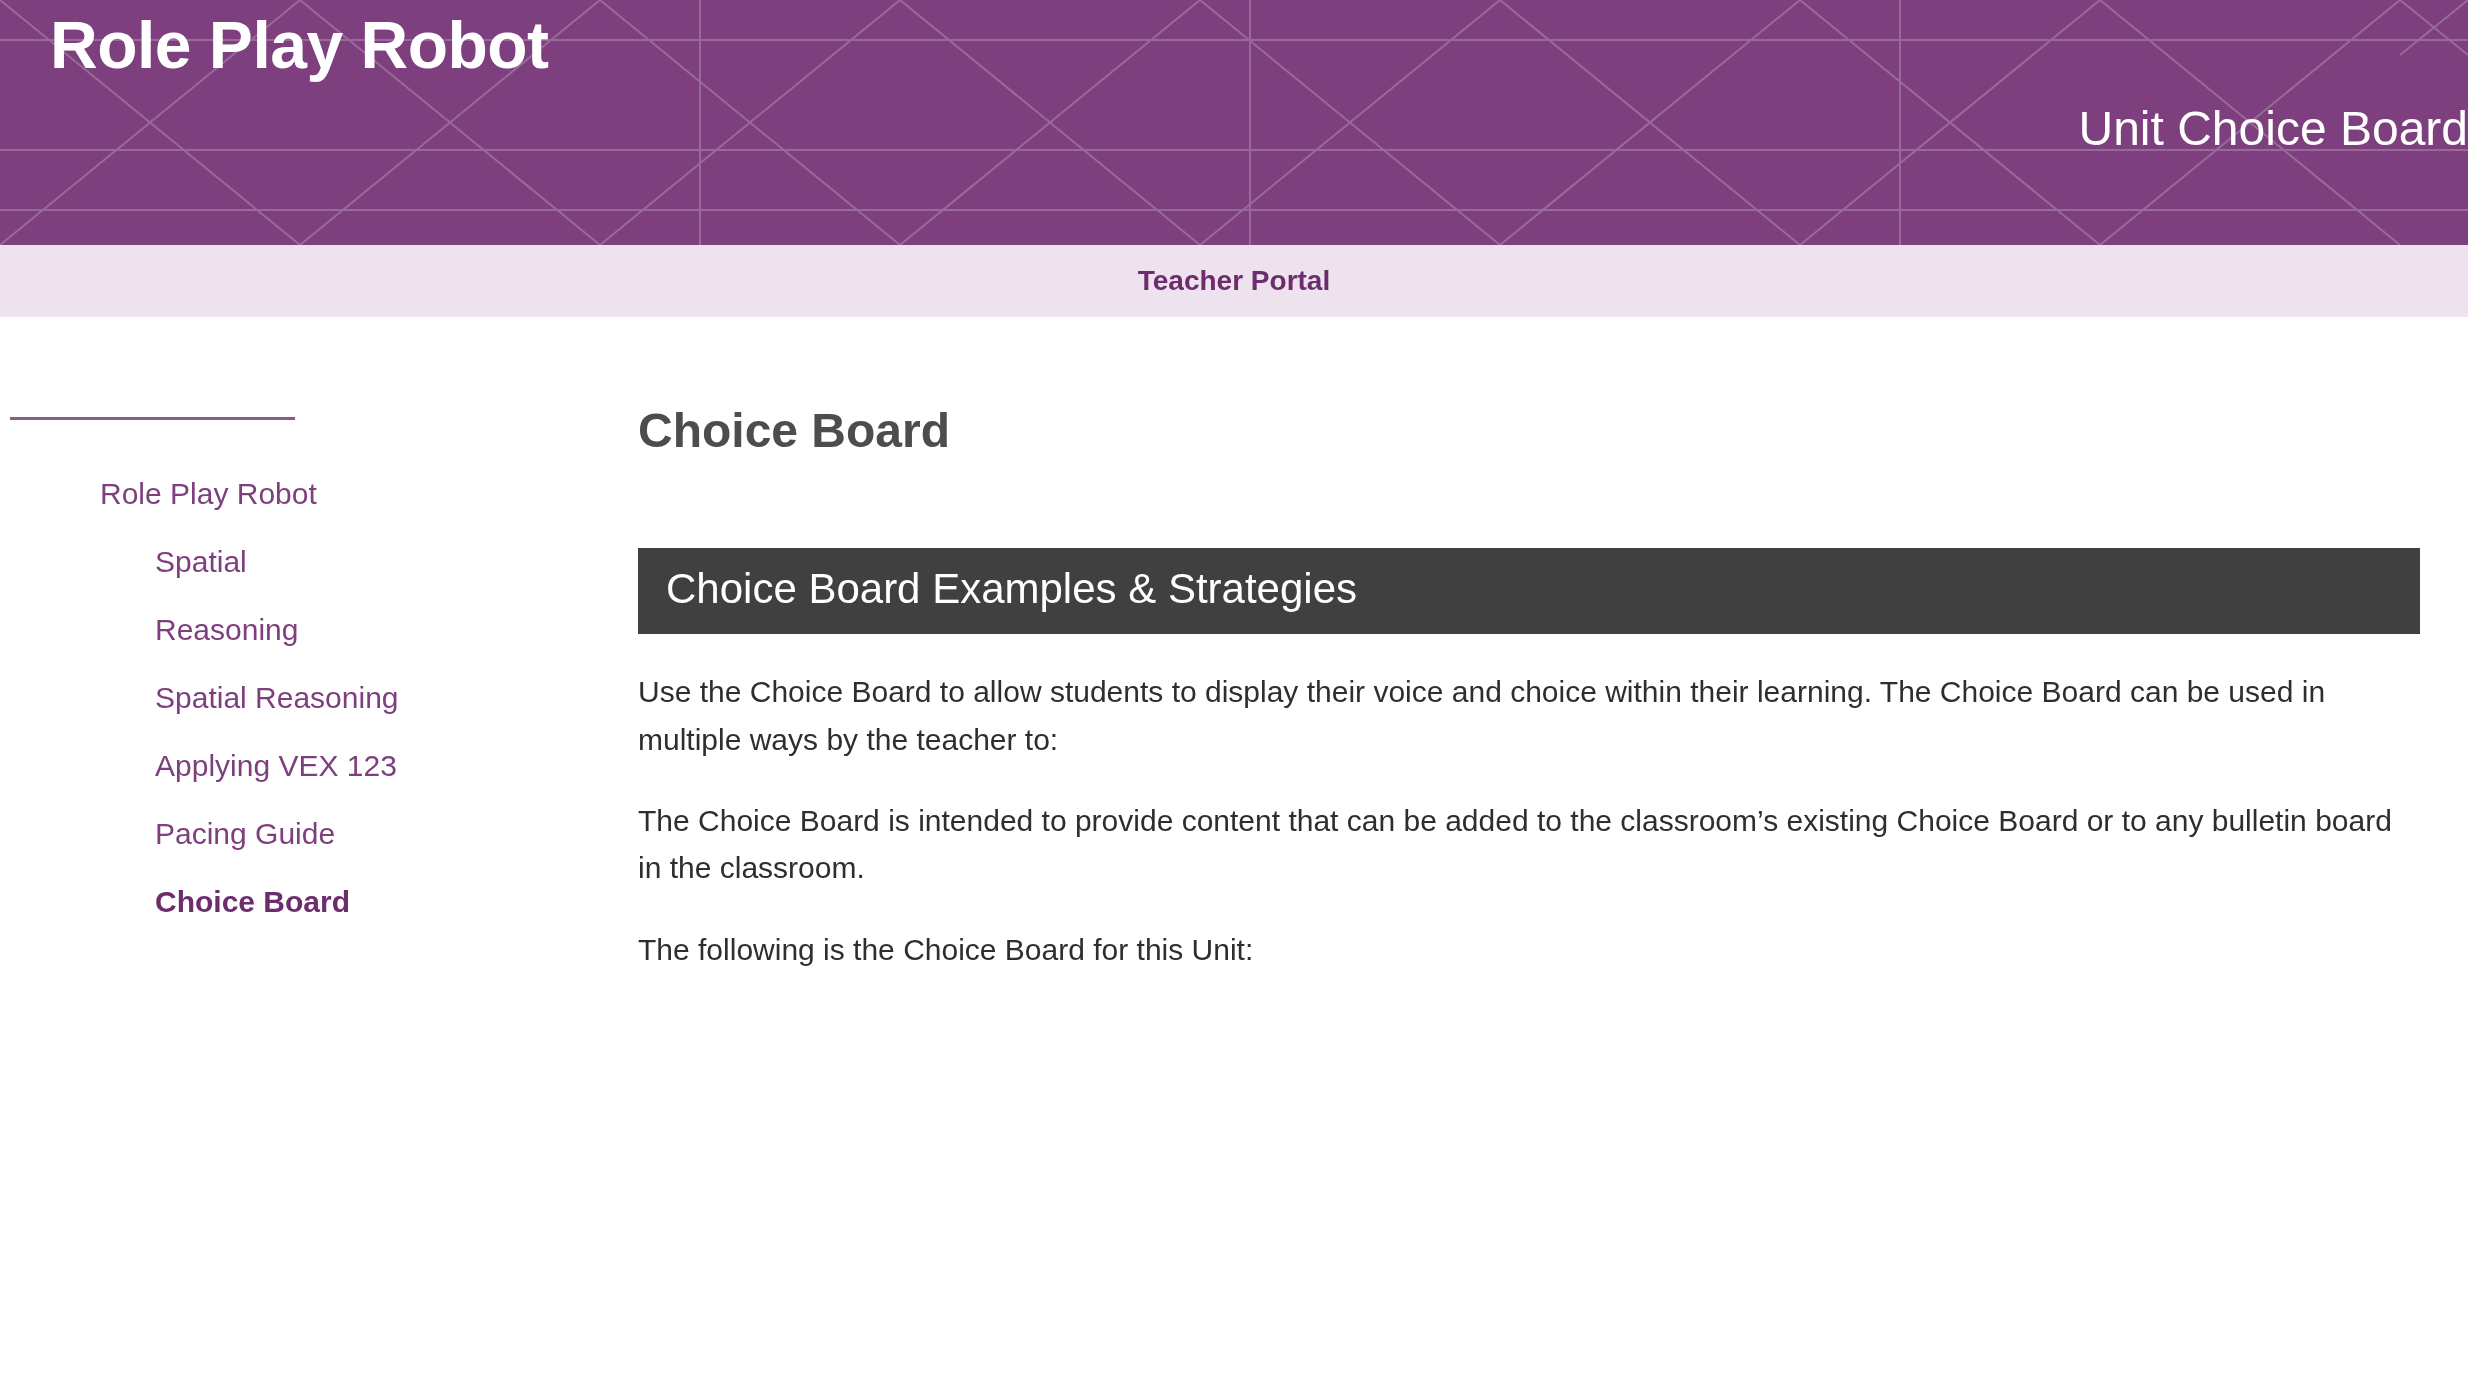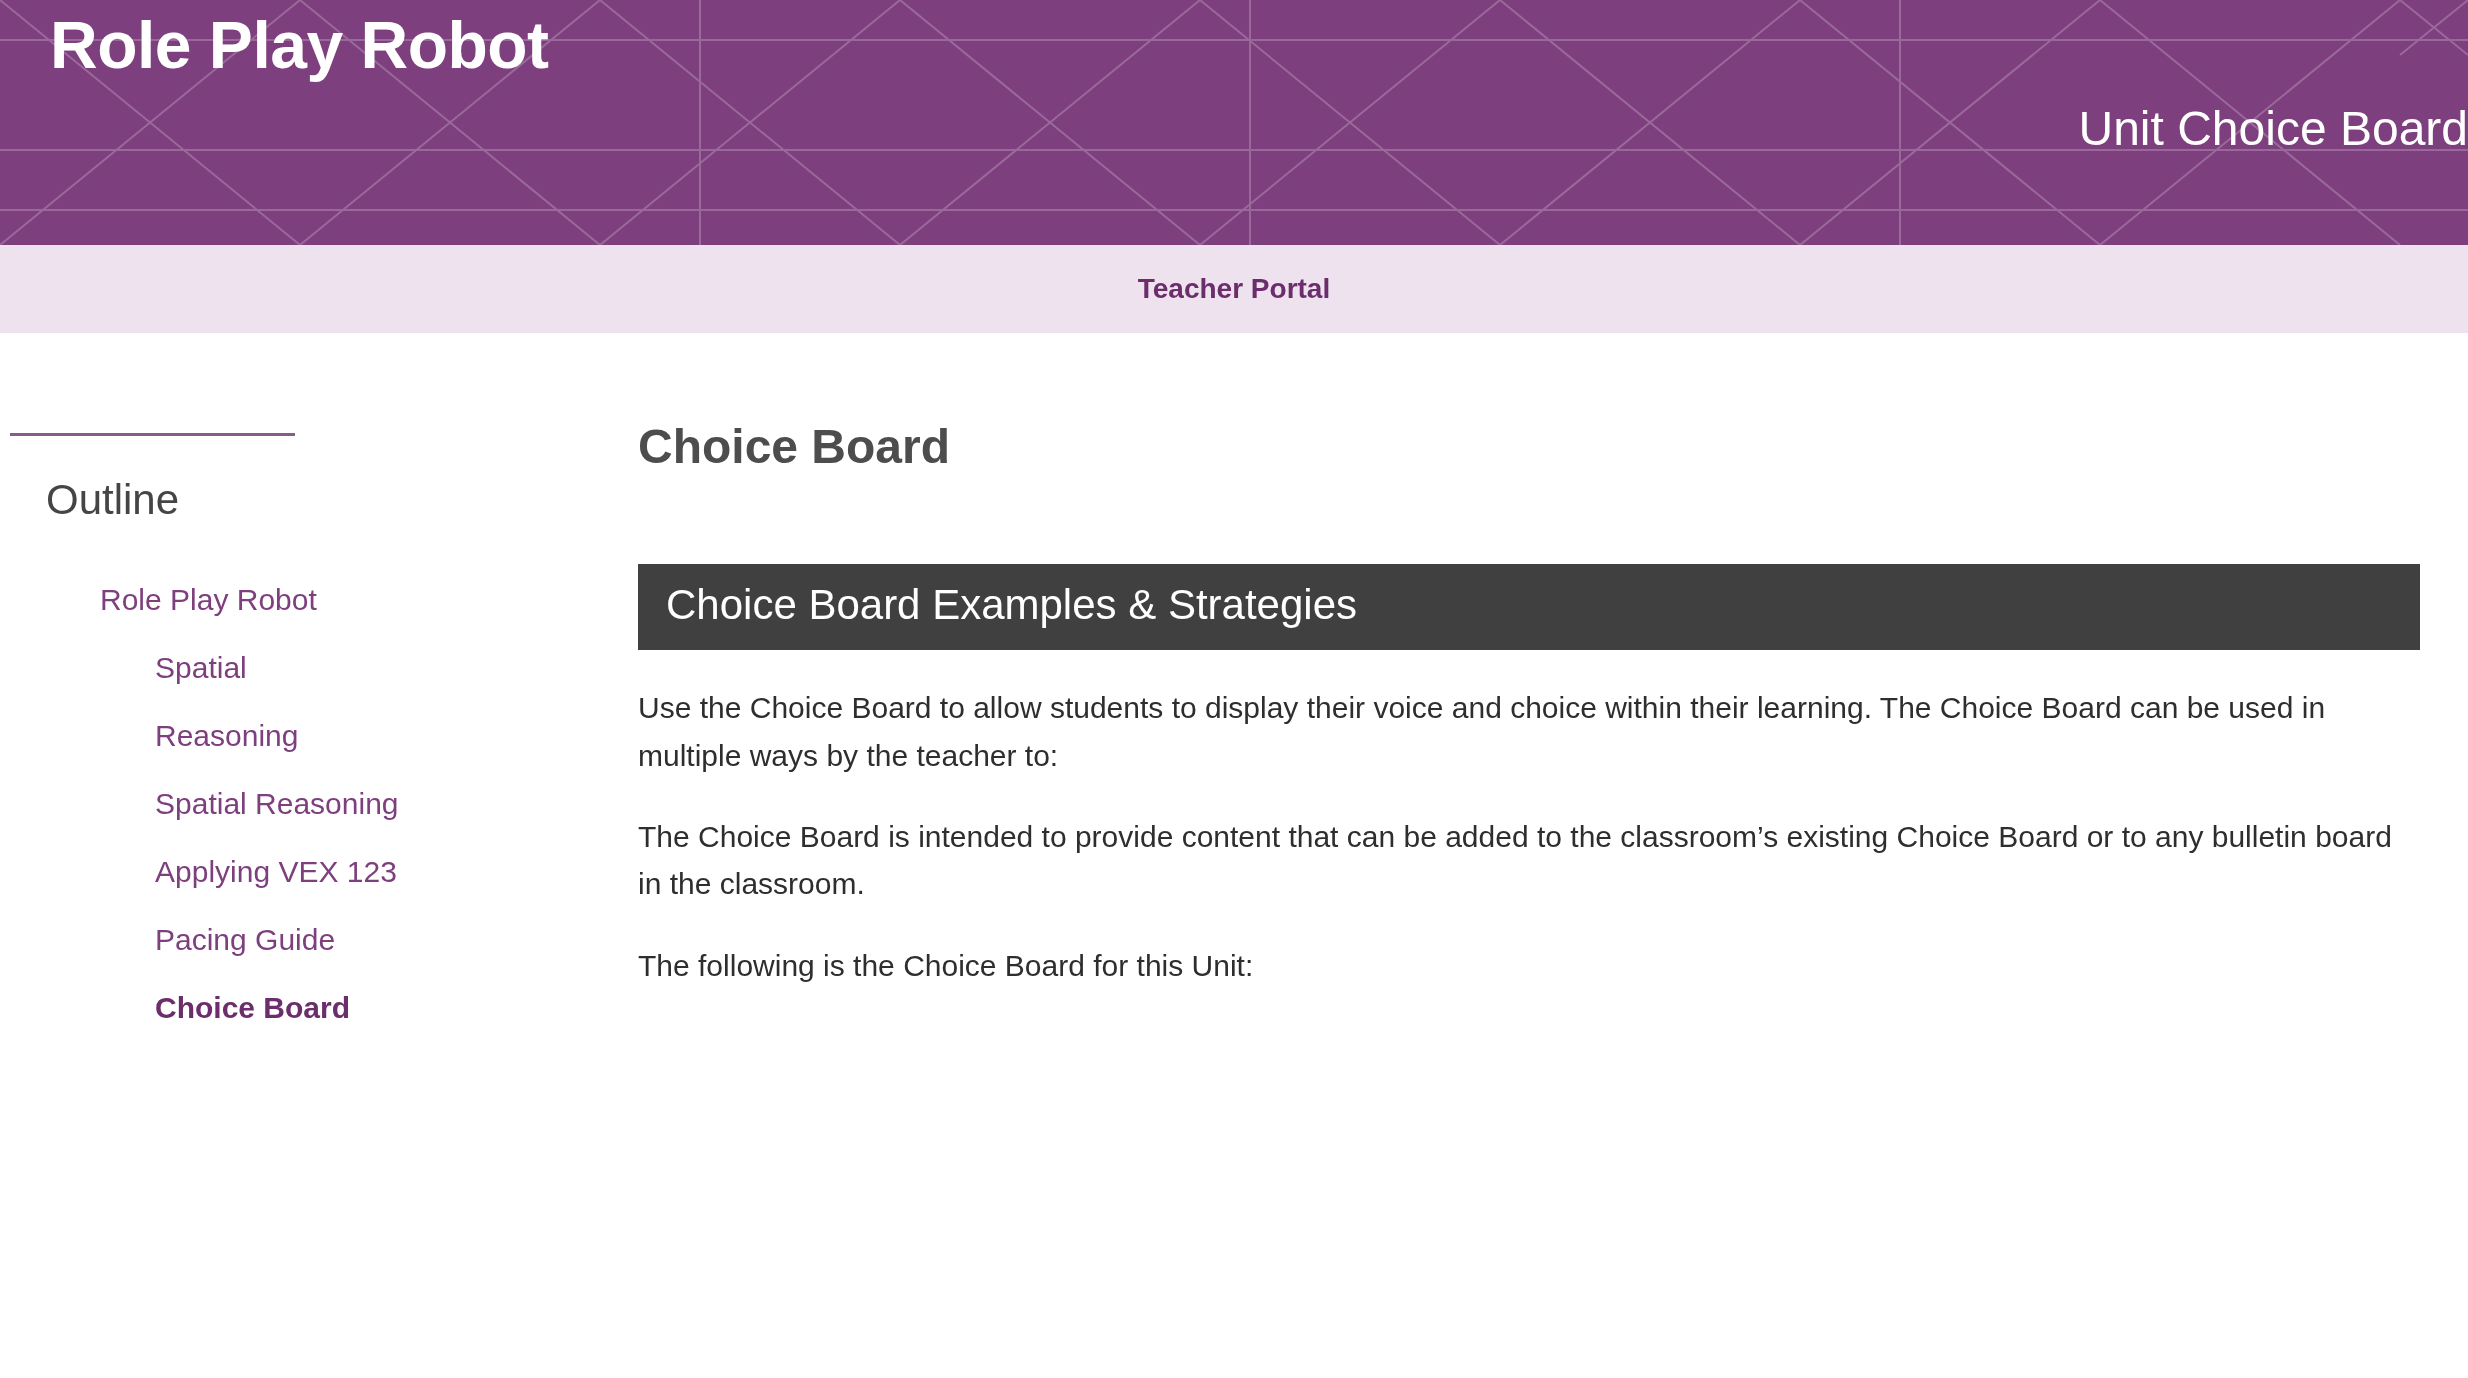--- a/index.html
+++ b/index.html
@@ -44,21 +44,21 @@
     font-size: 48px;
     font-weight: normal;
     color: #ffffff;
     line-height: 1.2;
     margin: 16px 0 0 0;
     text-align: right;
   }
 
   
   .portal-bar {
-    height: 88px;
+    height: 72px;
     background: #eee2ee;
     display: flex;
     align-items: center;
     justify-content: center;
   }
   .portal-bar-label {
     font-size: 28px;
     font-weight: bold;
     color: #6b2d6b;
   }
@@ -165,21 +165,20 @@
 </div>
 
 <div class="portal-bar">
   <span class="portal-bar-label">Teacher Portal</span>
 </div>
 
 <div class="page-body">
 
   <aside class="sidebar">
     <div class="sidebar-rule"></div>
-    <div class="outline-heading">Outline</div>
     <ul class="outline-list">
       <li class="outline-item level-1">Role Play Robot</li>
       <li class="outline-item level-2">Spatial</li>
       <li class="outline-item level-2">Reasoning</li>
       <li class="outline-item level-2">Spatial Reasoning</li>
       <li class="outline-item level-2">Applying VEX 123</li>
       <li class="outline-item level-2">Pacing Guide</li>
       <li class="outline-item level-2 current">Choice Board</li>
     </ul>
   </aside>

